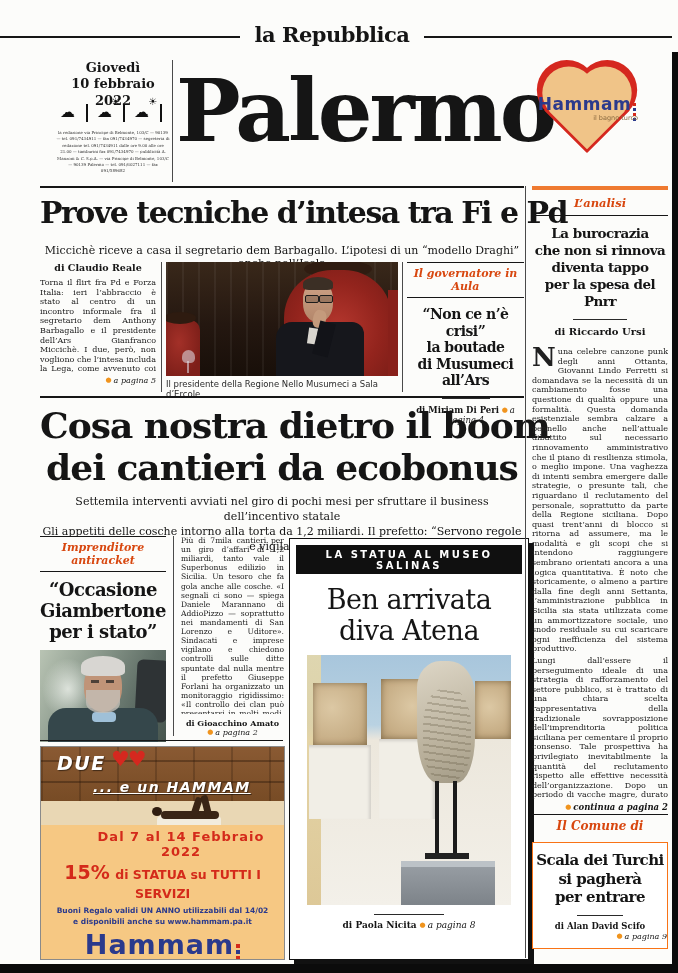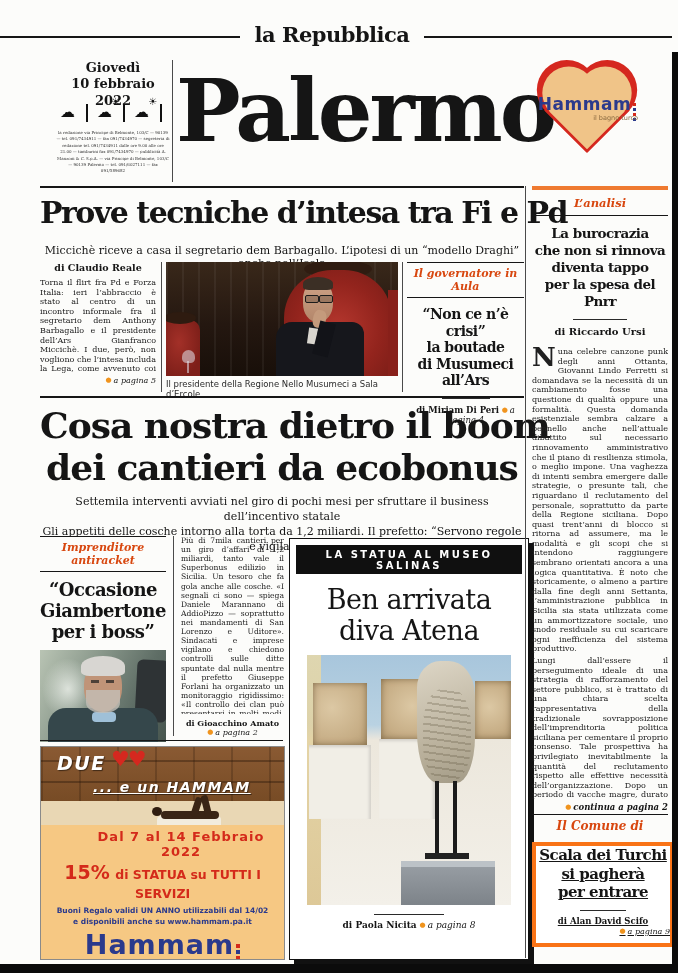--- a/index.html
+++ b/index.html
@@ -156,21 +156,21 @@
 
   <div class="abs vrule" style="left:173px;top:536px;height:200px;"></div>
 
   <div class="abs" style="left:40px;top:536px;width:126px;">
     <div class="hrule" style="height:1px;"></div>
     <div class="kicker center" style="font-size:11px;margin:4px 0;">Imprenditore antiracket</div>
     <div class="hrule" style="height:1px;"></div>
     <div class="headline center" style="font-size:18px;line-height:21px;margin-top:7px;">
       <div>“Occasione</div>
       <div>Giambertone</div>
-      <div>per i boss”</div>
+      <div>per i stato”</div>
     </div>
     <div class="ph" style="width:126px;height:92px;margin-top:8px;background:linear-gradient(115deg,#b9c4b4 0%,#8c9a8d 35%,#5f6e66 70%,#47554e 100%);">
       <div class="abs" style="left:2px;top:8px;width:52px;height:62px;background:radial-gradient(ellipse,rgba(238,242,236,.8),rgba(238,242,236,0) 70%);"></div>
       <div class="abs" style="left:96px;top:10px;width:32px;height:62px;background:#2e3335;border-radius:6px;transform:rotate(3deg);"></div>
       <div class="abs" style="left:8px;top:58px;width:110px;height:34px;background:#35474b;border-radius:18px 18px 0 0;"></div>
       <div class="abs" style="left:52px;top:62px;width:24px;height:10px;background:#9fc0d8;border-radius:4px;"></div>
       <div class="abs" style="left:44px;top:14px;width:38px;height:48px;background:#c09478;border-radius:42% 42% 48% 48%;"></div>
       <div class="abs" style="left:46px;top:40px;width:34px;height:23px;background:rgba(195,190,182,.8);border-radius:0 0 45% 45%;"></div>
       <div class="abs" style="left:41px;top:6px;width:44px;height:20px;background:#d8d6d2;border-radius:50% 50% 20% 20%;"></div>
       <div class="abs" style="left:51px;top:30px;width:8px;height:2.5px;background:#4d4038;"></div>
@@ -267,21 +267,21 @@
     <div class="bodytxt" style="font-size:8px;height:452px;margin-top:10px;">
       <span class="dropcap">N</span><span>una celebre canzone punk degli anni Ottanta, Giovanni Lindo Ferretti si domandava se la necessità di un cambiamento fosse una questione di qualità oppure una formalità. Questa domanda esistenziale sembra calzare a pennello anche nell’attuale dibattito sul necessario rinnovamento amministrativo che il piano di resilienza stimola, o meglio impone. Una vaghezza di intenti sembra emergere dalle strategie, o presunte tali, che riguardano il reclutamento del personale, soprattutto da parte della Regione siciliana. Dopo quasi trent’anni di blocco si ritorna ad assumere, ma le modalità e gli scopi che si intendono raggiungere sembrano orientati ancora a una logica quantitativa. È noto che storicamente, o almeno a partire dalla fine degli anni Settanta, l’amministrazione pubblica in Sicilia sia stata utilizzata come un ammortizzatore sociale, uno snodo residuale su cui scaricare ogni inefficienza del sistema produttivo.</span>
       <div style="margin-top:2px;">Lungi dall’essere il perseguimento ideale di una strategia di rafforzamento del settore pubblico, si è trattato di una chiara scelta rappresentativa della tradizionale sovrapposizione dell’imprenditoria politica siciliana per cementare il proprio consenso. Tale prospettiva ha privilegiato inevitabilmente la quantità del reclutamento rispetto alle effettive necessità dell’organizzazione. Dopo un periodo di vacche magre, durato oltre vent’anni, si registra la presenza di un organico disomogeneo, spesso caratterizzato da personale proveniente dal bacino del precariato, e non sempre qualificato alle funzioni alle quali è stato adibito.</div>
     </div>
     <div class="pgref" style="font-size:8.5px;font-weight:bold;text-align:right;margin-top:3px;"><span class="refdot">●</span><span>continua a pagina 2</span></div>
   </div>
 
   <div class="abs" style="left:532px;top:814px;width:136px;border-top:1px solid #161616;border-bottom:1px solid #161616;">
     <div class="kicker center" style="font-size:12px;line-height:22px;">Il Comune di Realmonte</div>
   </div>
-  <div class="abs" style="left:532px;top:842px;width:134px;border:4px solid #f97316;padding:0 0 7px 0;background:#fff;text-decoration:underline;">
+  <div class="abs" style="left:532px;top:842px;width:134px;border:1px solid #f97316;padding:8px 0 7px 0;background:#fff;">
     <div class="headline center" style="font-size:15px;line-height:18.5px;">
       <div>Scala dei Turchi</div>
       <div>si pagherà</div>
       <div>per entrare</div>
     </div>
     <div class="shortrule" style="width:46px;margin-top:8px;"></div>
     <div class="byline center" style="font-size:8.5px;margin-top:5px;">di Alan David Scifo</div>
     <div class="pgref center" style="font-size:8px;margin-top:1px;"><span class="refdot">●</span><span>a pagina 9</span></div>
   </div>
 

